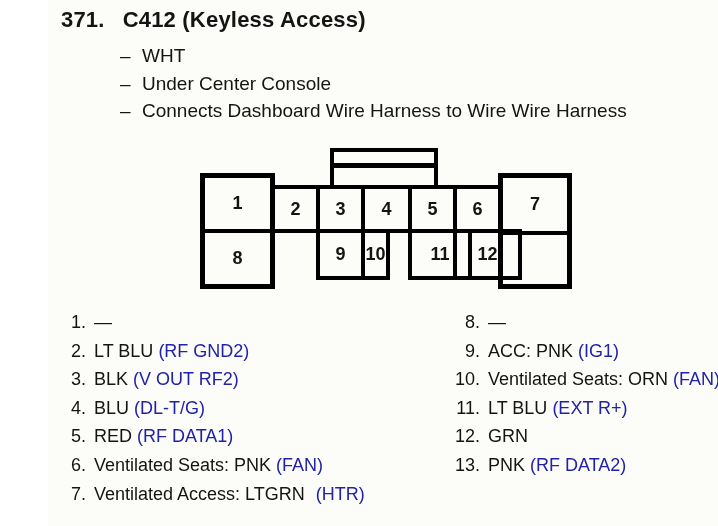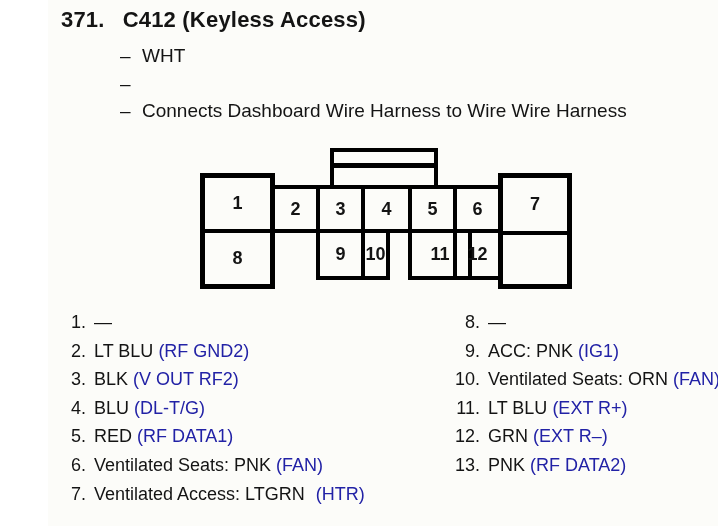--- a/index.html
+++ b/index.html
@@ -72,20 +72,21 @@
     <span class="title-num">371.</span><span>C412 (Keyless Access)</span>
   </div>
 
   <div class="details">
     <div class="detail-line">
       <span class="dash">–</span>
       <span>WHT</span>
     </div>
     <div class="detail-line">
       <span class="dash">–</span>
+      <span>Under Center Console</span>
     </div>
     <div class="detail-line">
       <span class="dash">–</span>
       <span>Connects Dashboard Wire Harness to Wire Wire Harness</span>
     </div>
   </div>
 
   <div class="diagram">
 
     <div class="box latch" style="left:282px;top:148px;width:108px;height:41px;">
@@ -120,21 +121,21 @@
 
     <div class="box cell" style="left:268px;top:229px;width:49px;height:51px;">
       <span>9</span>
     </div>
     <div class="box cell" style="left:313px;top:229px;width:29px;height:51px;">
       <span>10</span>
     </div>
     <div class="box cell" style="left:360px;top:229px;width:64px;height:51px;">
       <span>11</span>
     </div>
-    <div class="box cell" style="left:405px;top:229px;width:49px;height:51px;">
+    <div class="box cell" style="left:405px;top:229px;width:69px;height:51px;">
       <span>12</span>
     </div>
 
     <div class="box dual" style="left:450px;top:173px;width:74px;height:116px;">
       <div class="half" style="height:53px;flex:none;">
         <span>7</span>
       </div>
       <div class="hbar"></div>
     </div>
   </div>
@@ -194,21 +195,20 @@
       <span class="signal">(FAN)</span>
     </div>
     <div class="pin-row">
       <span class="pin-num">11.</span>
       <span class="pin-text">LT BLU</span>
       <span class="signal">(EXT R+)</span>
     </div>
     <div class="pin-row">
       <span class="pin-num">12.</span>
       <span class="pin-text">GRN</span>
-      <span class="signal">(EXT R–)</span>
     </div>
     <div class="pin-row">
       <span class="pin-num">13.</span>
       <span class="pin-text">PNK</span>
       <span class="signal">(RF DATA2)</span>
     </div>
   </div>
 
 </div>
 

